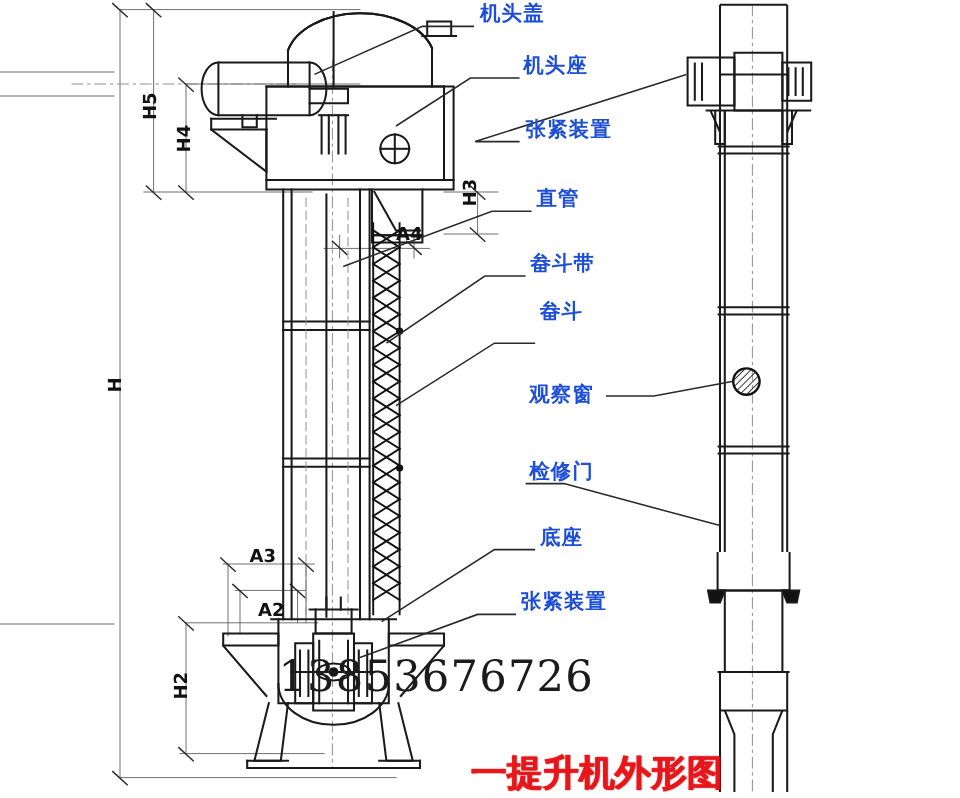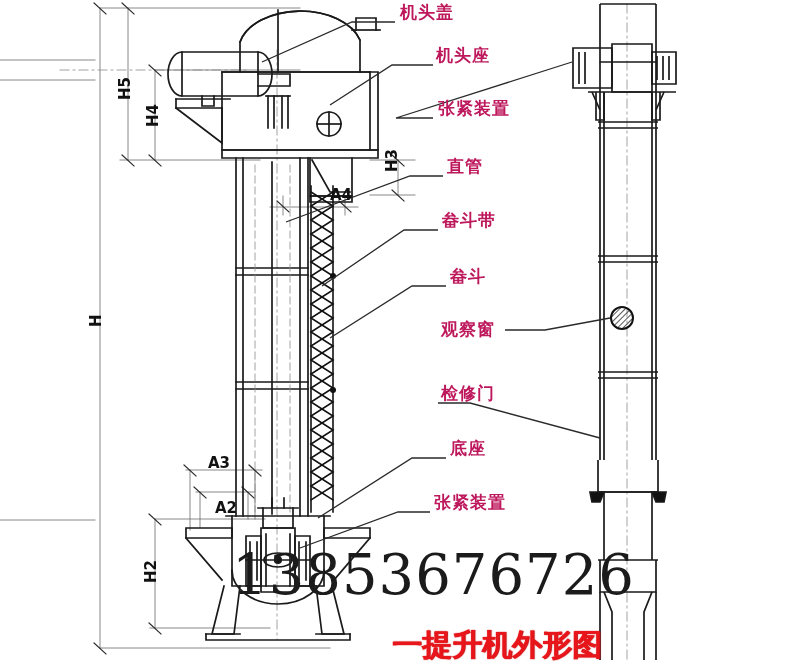--- a/index.html
+++ b/index.html
@@ -9,21 +9,21 @@
     color:#111;
   }
   #stage{position:absolute;left:0;top:0;width:800px;height:665px;}
   svg.layer{position:absolute;left:0;top:0;width:800px;height:665px;}
 
   .lbl{
     position:absolute;
     font-family:"DejaVu Sans","Liberation Sans",sans-serif;
     font-size:17px;
     font-weight:700;
-    color:#be185d;
+    color:#1d4ed8;
     white-space:nowrap;
     letter-spacing:1px;
     line-height:1;
   }
   .dim{
     position:absolute;
     font-family:"DejaVu Sans","Liberation Sans",sans-serif;
     font-size:15px;
     font-weight:700;
     color:#111;
@@ -31,21 +31,21 @@
     line-height:1;
   }
   .dim.rot{
     transform:rotate(-90deg);
     transform-origin:left top;
   }
   #watermark{
     position:absolute;
     left:232px; top:547px;
     font-family:"DejaVu Serif","Liberation Serif",serif;
-    font-size:56px;
+    font-size:36px;
     font-weight:400;
     color:#1b1b1b;
     letter-spacing:1px;
     white-space:nowrap;
     line-height:1;
   }
   #title-red{
     position:absolute;
     left:392px; top:630px;
     font-family:"DejaVu Sans","Liberation Sans",sans-serif;
@@ -318,21 +318,21 @@
 
   <div id="watermark">13853676726</div>
 
   <div id="title-red">一提升机外形图</div>
 
   <div class="lbl" style="left:400px;top:4px">机头盖</div>
   <div class="lbl" style="left:436px;top:47px">机头座</div>
   <div class="lbl" style="left:438px;top:100px">张紧装置</div>
   <div class="lbl" style="left:447px;top:158px">直管</div>
   <div class="lbl" style="left:442px;top:212px">畚斗带</div>
-  <div class="lbl" style="left:450px;top:268px">畚斗</div>
+  <div class="lbl" style="left:450px;top:252px">畚斗</div>
   <div class="lbl" style="left:441px;top:321px">观察窗</div>
   <div class="lbl" style="left:441px;top:385px">检修门</div>
   <div class="lbl" style="left:450px;top:440px">底座</div>
   <div class="lbl" style="left:434px;top:494px">张紧装置</div>
 
   <div class="dim rot" style="left:89px;top:327px">H</div>
   <div class="dim rot" style="left:118px;top:100px">H5</div>
   <div class="dim rot" style="left:146px;top:127px">H4</div>
   <div class="dim rot" style="left:144px;top:583px">H2</div>
   <div class="dim rot" style="left:385px;top:172px">H3</div>

